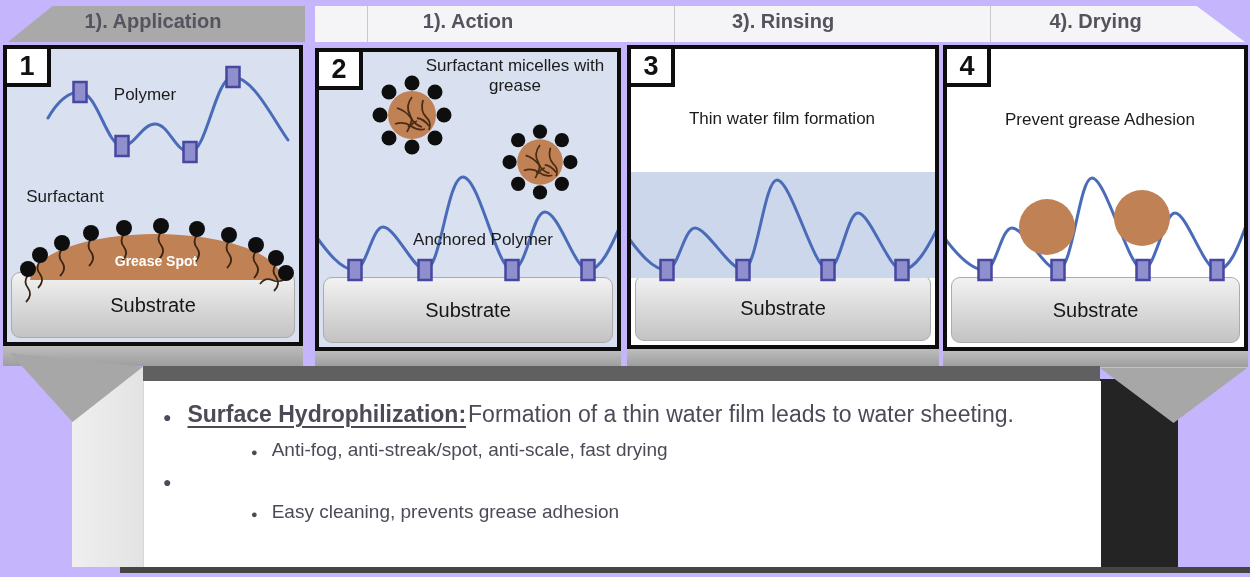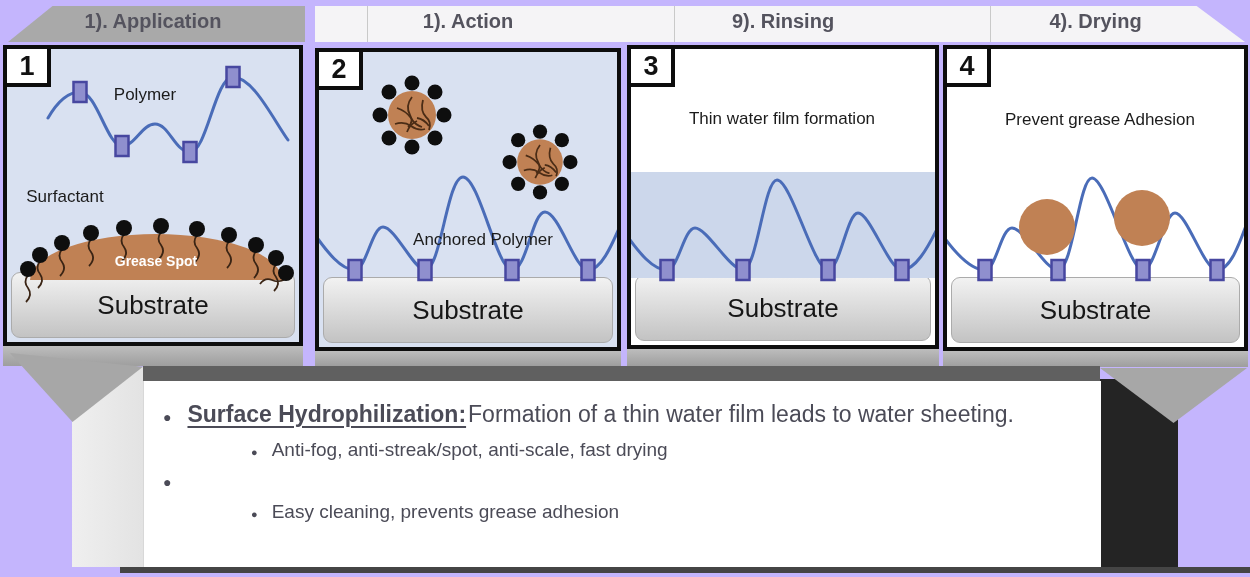--- a/index.html
+++ b/index.html
@@ -15,21 +15,21 @@
   .hdr{position:absolute;top:10px;font-weight:bold;font-size:20px;color:#54535e;text-align:center;}
 
   
   .panel{position:absolute;border:4px solid #0d0d0d;box-sizing:border-box;}
   .panel svg{position:absolute;left:0;top:0;z-index:2;}
   .numbox{position:absolute;left:0;top:0;width:44px;height:38px;background:#fff;
     border-right:4px solid #0d0d0d;border-bottom:4px solid #0d0d0d;box-sizing:border-box;
     display:flex;align-items:center;justify-content:center;font-weight:bold;font-size:27px;color:#111;z-index:4;}
   .substrate{position:absolute;left:4px;right:4px;bottom:4px;height:64px;z-index:1;
     background:linear-gradient(#f2f2f2,#c3c3c3);border:1px solid #ababab;border-radius:9px;
-    display:flex;align-items:center;justify-content:center;font-size:26px;color:#161616;}
+    display:flex;align-items:center;justify-content:center;font-size:20px;color:#161616;}
   .plabel{position:absolute;color:#1b1b1b;font-size:17px;text-align:center;z-index:3;line-height:1.15;}
   .grease-label{color:#fff;font-weight:bold;font-size:14px;}
 
   
   .shadow-strip{position:absolute;background:linear-gradient(#bdbdbd,#9e9e9e);z-index:0;}
   .tri{position:absolute;background:#a7a7a7;z-index:2;}
   .left-strip{position:absolute;left:72px;top:367px;width:71px;height:200px;
     background:linear-gradient(90deg,#efefef,#e3e3e3);z-index:1;}
   .black-strip{position:absolute;left:1100px;top:379px;width:78px;height:190px;background:#242424;z-index:1;}
   .callout-bar{position:absolute;left:143px;top:366px;width:957px;height:15px;background:#606060;z-index:3;}
@@ -50,21 +50,21 @@
 
 <div id="canvas">
 
   <div class="banner-dark"></div>
   <div class="banner-light"></div>
   <div class="banner-sep" style="left:367px"></div>
   <div class="banner-sep" style="left:674px"></div>
   <div class="banner-sep" style="left:990px"></div>
   <div class="hdr" style="left:3px;width:300px">1). Application</div>
   <div class="hdr" style="left:315px;width:306px">1). Action</div>
-  <div class="hdr" style="left:627px;width:312px">9). Rinsing</div>
+  <div class="hdr" style="left:627px;width:312px">3). Rinsing</div>
   <div class="hdr" style="left:943px;width:305px">4). Drying</div>
 
   <div class="shadow-strip" style="left:3px;top:346px;width:300px;height:20px"></div>
   <div class="shadow-strip" style="left:315px;top:351px;width:306px;height:15px"></div>
   <div class="shadow-strip" style="left:627px;top:349px;width:312px;height:17px"></div>
   <div class="shadow-strip" style="left:943px;top:351px;width:305px;height:16px"></div>
 
   <div class="left-strip"></div>
   <div class="tri" style="left:10px;top:353px;width:133px;height:69px;clip-path:polygon(0 0,100% 20%,47% 100%)"></div>
   <div class="black-strip"></div>
@@ -165,20 +165,21 @@
               <circle cx="-23" cy="23" r="7.5"></circle>
             <circle cx="0" cy="32" r="7.5"></circle>
               <circle cx="23" cy="23" r="7.5"></circle>
           </g>
         </g>
       </defs>
       <use href="#micelle" transform="translate(93,63)"></use>
       <use href="#micelle" transform="translate(221,110) scale(0.95)"></use>
     </svg>
     <div class="numbox">2</div>
+    <div class="plabel" style="left:96px;top:4px;width:200px">Surfactant micelles with grease</div>
     <div class="plabel" style="left:64px;top:178px;width:200px">Anchored Polymer</div>
     <div class="substrate">Substrate</div>
   </div>
 
   <div class="panel" style="left:627px;top:45px;width:312px;height:304px;background:#ffffff">
     <svg width="304" height="296" viewBox="0 0 304 296">
       <rect x="0" y="123" width="304" height="106" fill="#ccd7eb"></rect>
       <path d="M-6,184 C8,204 22,221 36,221 C47,221 53,179 64,179 C76,179 99,221 112,221 C126,221 133,131 146,131 C160,131 183,221 197,221 C209,221 216,164 227,164 C239,164 258,221 271,221 C284,221 296,200 306,180" fill="none" stroke="#4a6cb8" stroke-width="3" stroke-linecap="round"></path>
       <g fill="#8f8fce" stroke="#4747a0" stroke-width="2.5">
         <rect x="29.5" y="211" width="13" height="20"></rect>

